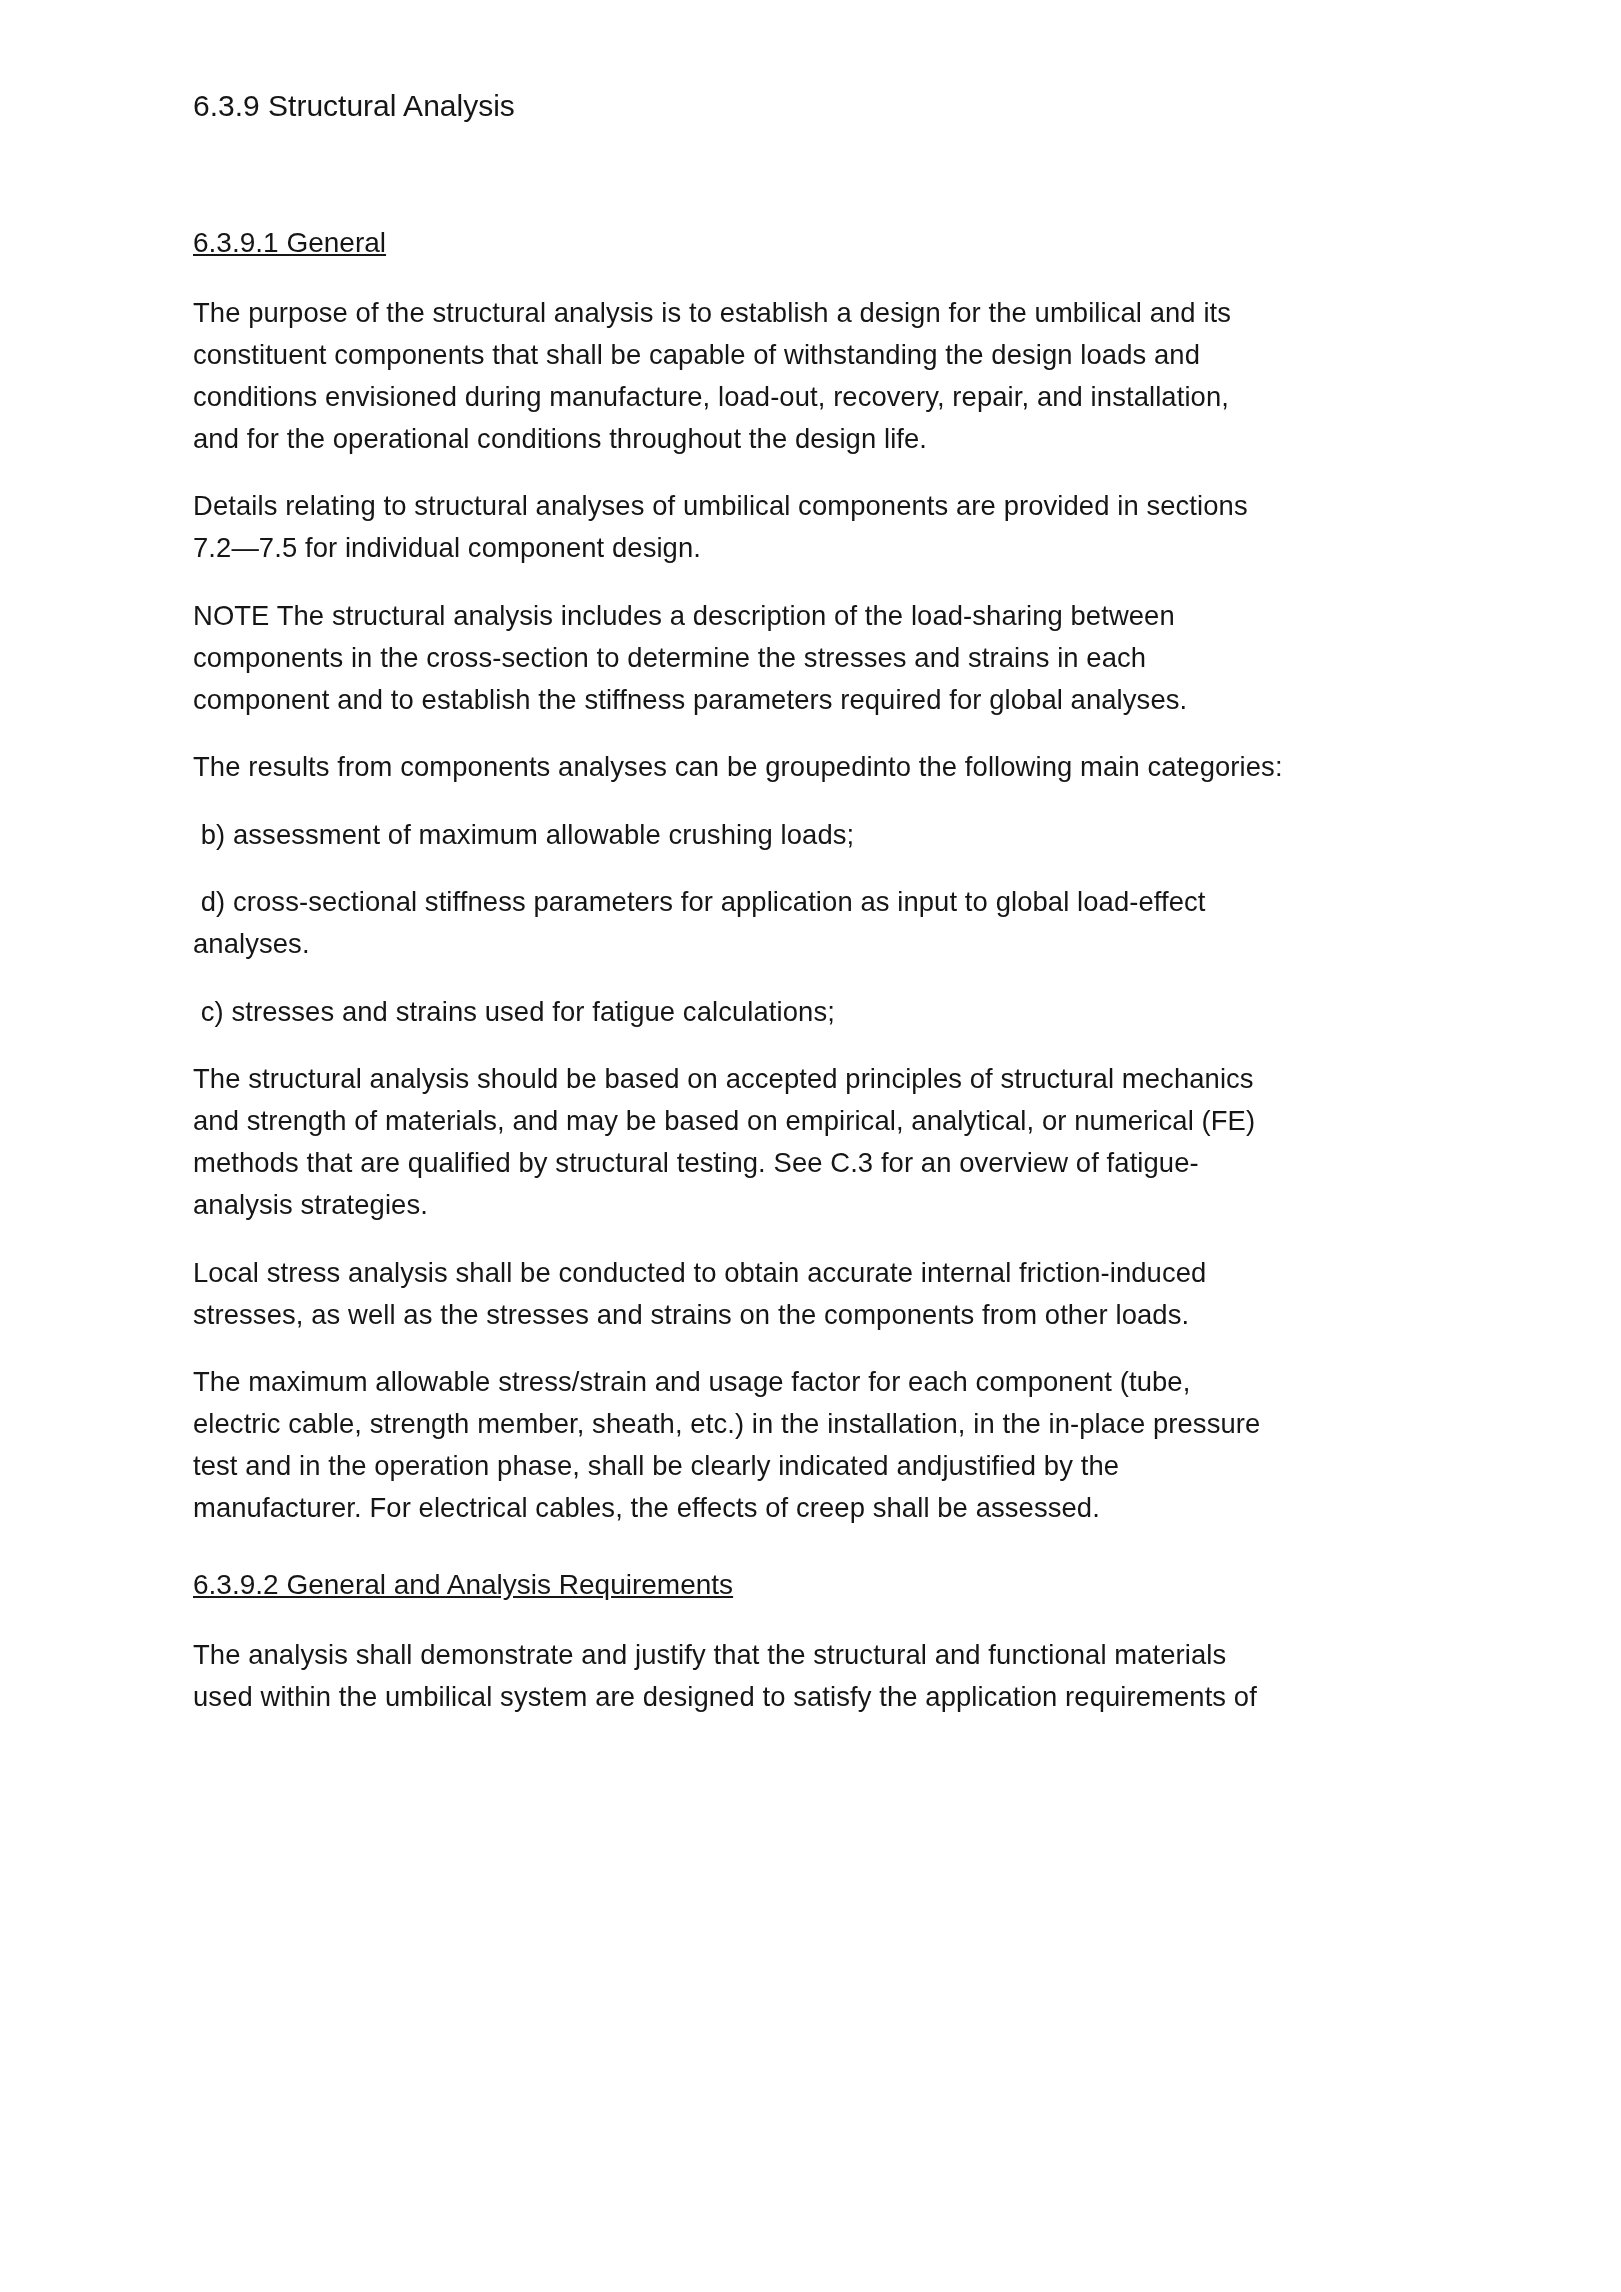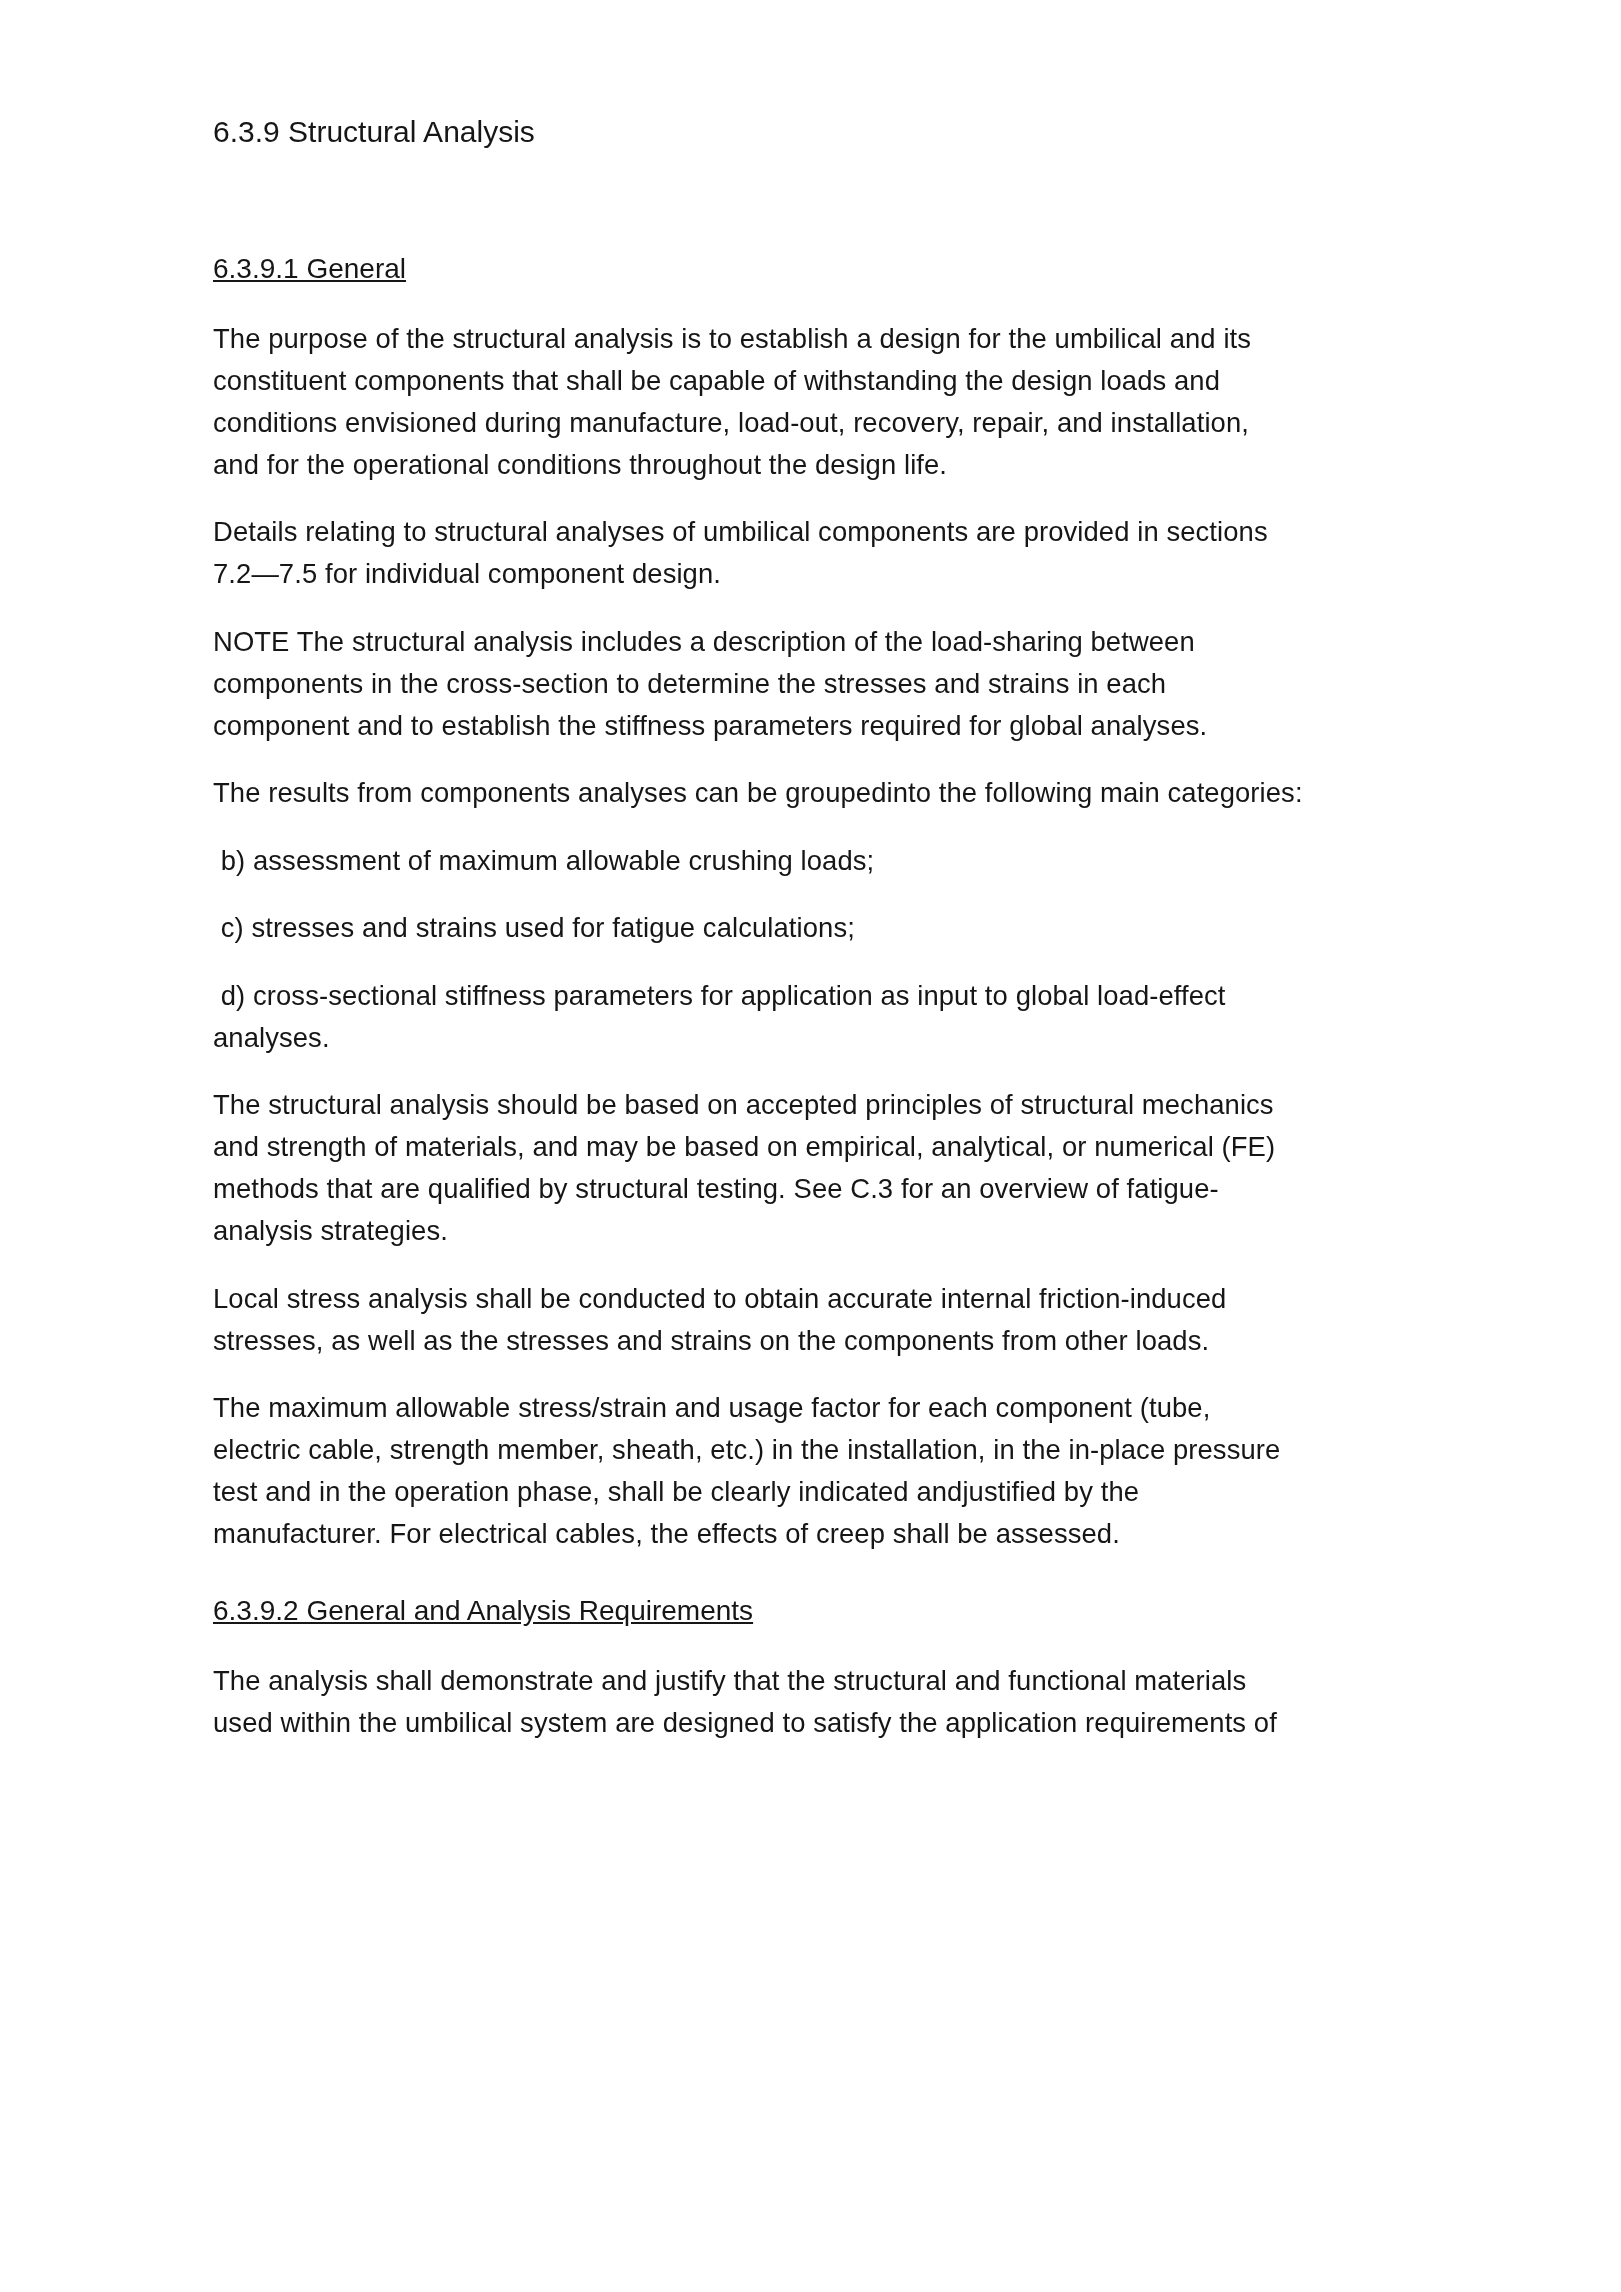--- a/index.html
+++ b/index.html
@@ -5,26 +5,25 @@
   html, body {
     margin: 0;
     padding: 0;
     background: #ffffff;
   }
   .page {
     position: relative;
     width: 1459px;
     height: 2293px;
     box-sizing: border-box;
-    padding: 109px 193px 0 193px;
+    padding: 83px 193px 0 193px;
     background: #ffffff;
     font-family: "Liberation Sans", sans-serif;
     color: #161616;
     overflow: hidden;
-    margin-left: 20px;
   }
   .content {
     width: 1235px;
   }
   h1.doc-h1 {
     font-size: 30px;
     font-weight: 400;
     line-height: 46px;
     margin: 0 0 91px 0;
     white-space: pre-wrap;
@@ -69,24 +68,24 @@
 
     <p class="doc-p">NOTE The structural analysis includes a description of the load-sharing between
 components in the cross-section to determine the stresses and strains in each
 component and to establish the stiffness parameters required for global analyses.</p>
 
     <p class="doc-p">The results from components analyses can be groupedinto the following main categories:</p>
 
 
     <p class="doc-p"> b) assessment of maximum allowable crushing loads;</p>
 
-    <p class="doc-p"> c) stresses and strains used for fatigue calculations;</p>
-
     <p class="doc-p"> d) cross-sectional stiffness parameters for application as input to global load-effect
 analyses.</p>
+
+    <p class="doc-p"> c) stresses and strains used for fatigue calculations;</p>
 
     <p class="doc-p">The structural analysis should be based on accepted principles of structural mechanics
 and strength of materials, and may be based on empirical, analytical, or numerical (FE)
 methods that are qualified by structural testing. See C.3 for an overview of fatigue-
 analysis strategies.</p>
 
     <p class="doc-p">Local stress analysis shall be conducted to obtain accurate internal friction-induced
 stresses, as well as the stresses and strains on the components from other loads.</p>
 
     <p class="doc-p">The maximum allowable stress/strain and usage factor for each component (tube,

